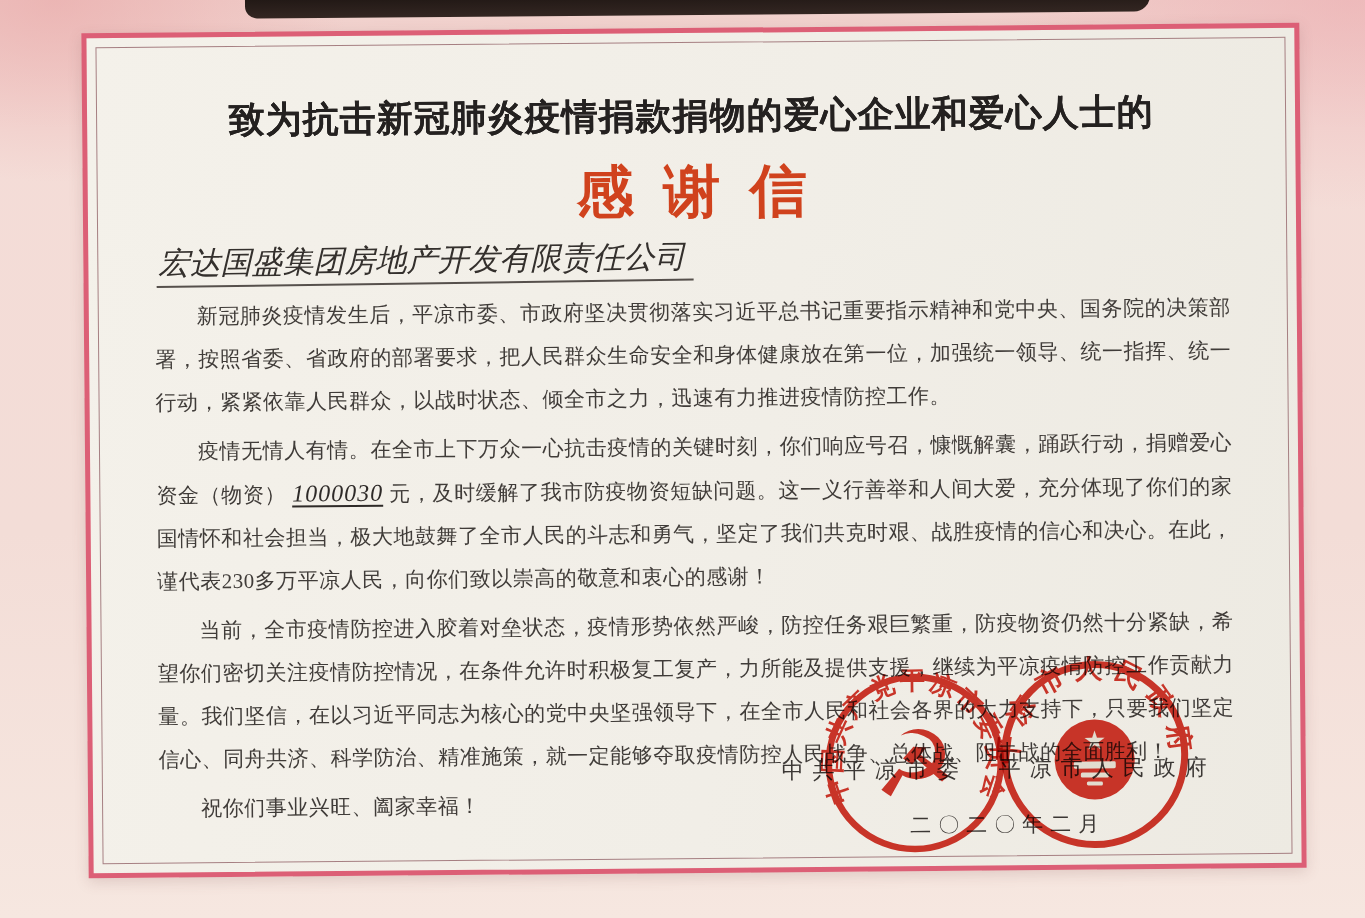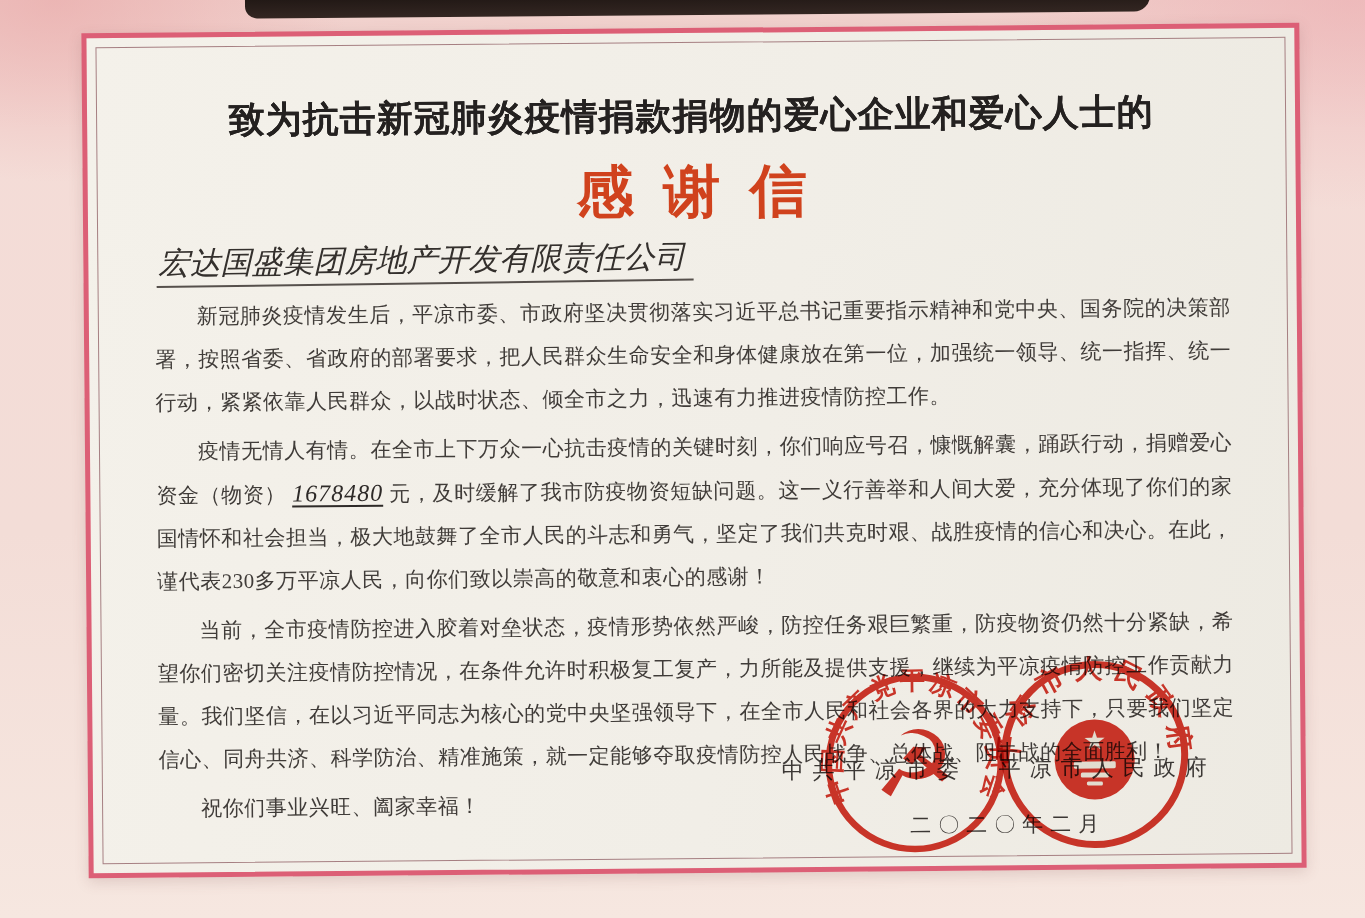--- a/index.html
+++ b/index.html
@@ -82,21 +82,21 @@
     <div class="title-line">致为抗击新冠肺炎疫情捐款捐物的爱心企业和爱心人士的</div>
 
     <div class="heading">感谢信</div>
 
     <div>
       <span class="recipient">宏达国盛集团房地产开发有限责任公司</span>
     </div>
 
     <p class="para first">新冠肺炎疫情发生后，平凉市委、市政府坚决贯彻落实习近平总书记重要指示精神和党中央、国务院的决策部署，按照省委、省政府的部署要求，把人民群众生命安全和身体健康放在第一位，加强统一领导、统一指挥、统一行动，紧紧依靠人民群众，以战时状态、倾全市之力，迅速有力推进疫情防控工作。</p>
 
-    <p class="para"><span>疫情无情人有情。在全市上下万众一心抗击疫情的关键时刻，你们响应号召，慷慨解囊，踊跃行动，捐赠爱心资金（物资）</span><span class="amount">1678480</span><span>元，及时缓解了我市防疫物资短缺问题。这一义行善举和人间大爱，充分体现了你们的家国情怀和社会担当，极大地鼓舞了全市人民的斗志和勇气，坚定了我们共克时艰、战胜疫情的信心和决心。在此，谨代表230多万平凉人民，向你们致以崇高的敬意和衷心的感谢！</span></p>
+    <p class="para"><span>疫情无情人有情。在全市上下万众一心抗击疫情的关键时刻，你们响应号召，慷慨解囊，踊跃行动，捐赠爱心资金（物资）</span><span class="amount">1000030</span><span>元，及时缓解了我市防疫物资短缺问题。这一义行善举和人间大爱，充分体现了你们的家国情怀和社会担当，极大地鼓舞了全市人民的斗志和勇气，坚定了我们共克时艰、战胜疫情的信心和决心。在此，谨代表230多万平凉人民，向你们致以崇高的敬意和衷心的感谢！</span></p>
 
     <p class="para">当前，全市疫情防控进入胶着对垒状态，疫情形势依然严峻，防控任务艰巨繁重，防疫物资仍然十分紧缺，希望你们密切关注疫情防控情况，在条件允许时积极复工复产，力所能及提供支援，继续为平凉疫情防控工作贡献力量。我们坚信，在以习近平同志为核心的党中央坚强领导下，在全市人民和社会各界的大力支持下，只要我们坚定信心、同舟共济、科学防治、精准施策，就一定能够夺取疫情防控人民战争、总体战、阻击战的全面胜利！</p>
 
     <p class="para">祝你们事业兴旺、阖家幸福！</p>
   </div>
 
   <div class="sig-orgs">中共平凉市委　平凉市人民政府</div>
   <div class="sig-date">二〇二〇年二月</div>
 
   <svg class="seal seal-party" width="188" height="188" viewBox="0 0 188 188">

